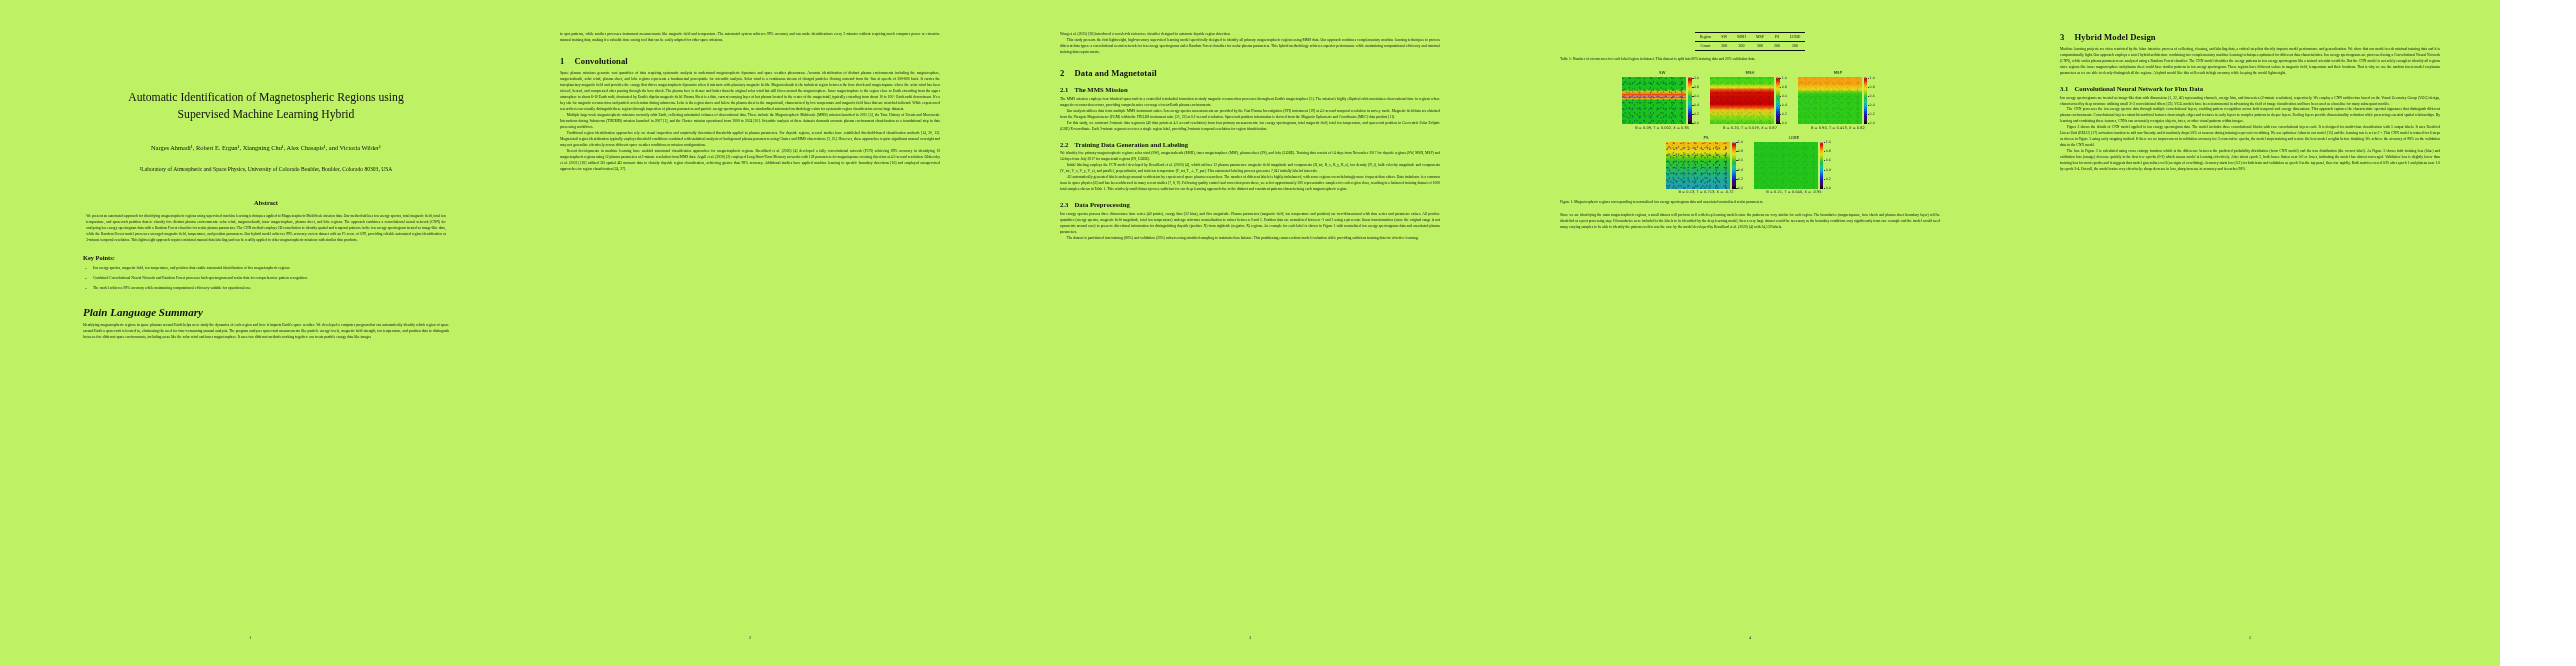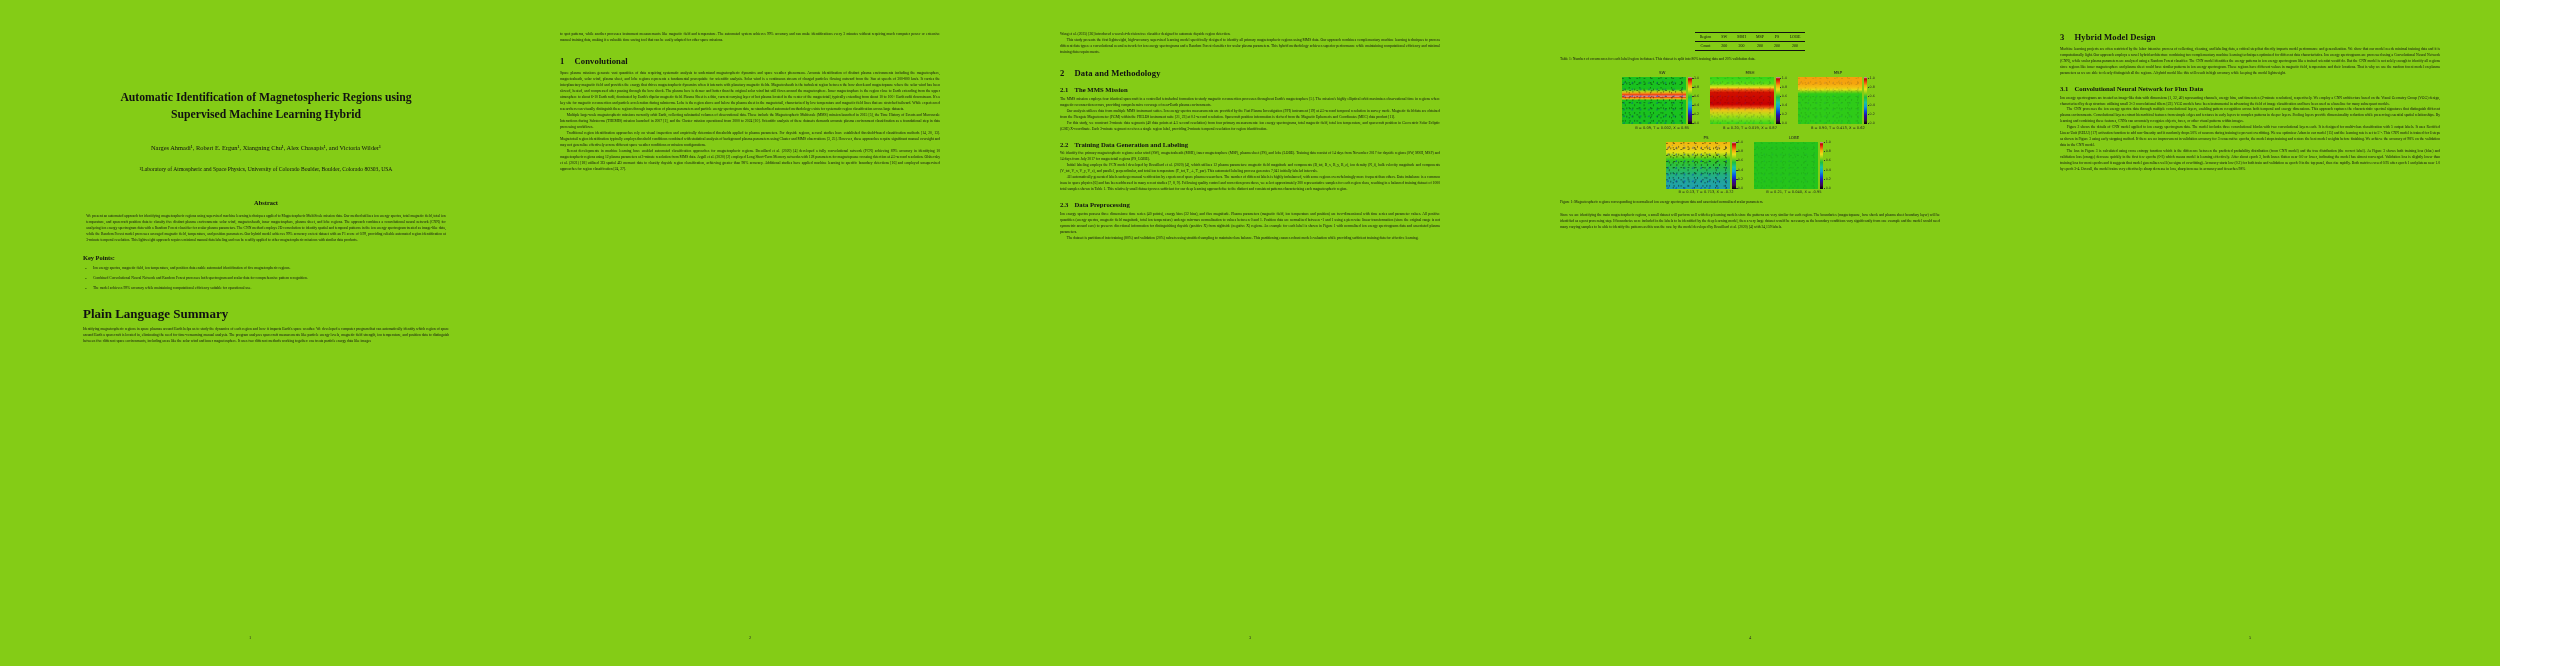--- a/index.html
+++ b/index.html
@@ -2,35 +2,35 @@
 <html style="font-size:9px"><head>
 <meta charset="utf-8">
 <style>
   html,body{margin:0;padding:0;background:#ffffff;}
   body{width:2576px;height:667px;font-family:"Liberation Serif",serif;color:#111;overflow:hidden;}
   .viewer{position:relative;width:2576px;height:667px;background:#ffffff;display:flex;align-items:flex-start;}
 
   .arxiv-stamp{position:absolute;left:2.2px;top:0;width:22px;height:667px;display:flex;align-items:center;justify-content:center;}
   .arxiv-stamp span{writing-mode:vertical-rl;transform:rotate(180deg);font-family:"Liberation Serif",serif;font-size:11px;color:#7a7a7a;letter-spacing:0.2px;white-space:nowrap;}
 
-  .page{position:relative;background:#84cc16;width:500px;height:667px;flex:0 0 500px;box-sizing:border-box;
+  .page{position:relative;background:#bef264;width:500px;height:667px;flex:0 0 500px;box-sizing:border-box;
         padding:32px 60px 22px 60px;}
   .page.p1{padding-left:83px;padding-right:51px;}
   .page-num{position:absolute;bottom:27px;left:0;right:0;text-align:center;font-size:4.4px;color:#222;}
 
-  .doc-title{text-align:center;font-size:11.7px;line-height:1.42;font-weight:700;margin:58px 3.3px 0 3.3px;}
+  .doc-title{text-align:center;font-size:11.7px;line-height:1.42;font-weight:400;margin:58px 3.3px 0 3.3px;}
   .authors{text-align:center;font-size:6.4px;margin-top:20px;line-height:1.5;}
   .affil{text-align:center;font-size:5.6px;margin-top:12.2px;line-height:1.55;padding:0 6.7px;}
 
   .sec-abstract{text-align:center;font-size:6.4px;font-weight:bold;margin-top:25.6px;}
   .h1{font-size:8.6px;font-weight:bold;margin:12.2px 0 5px 0;letter-spacing:0.1px;}
   .h1 .num{display:inline-block;min-width:14.5px;}
   .h2{font-size:6.7px;font-weight:bold;margin:8.3px 0 3.3px 0;}
   .h2 .num{display:inline-block;min-width:14.5px;}
-  .hplain{font-size:13px;font-weight:bold;margin:13.3px 0 5px 0;}
+  .hplain{font-size:11px;font-weight:bold;margin:13.3px 0 5px 0;font-style:italic;}
   .kp-title{font-size:6.4px;font-weight:bold;margin:11px 0 4.4px 0;}
 
   p.body{font-size:3.7px;line-height:1.62;text-align:justify;margin:0 0 0 0;hyphens:auto;-webkit-hyphens:auto;}
   p.body+p.body{text-indent:6.7px;}
   p.body.noind{text-indent:0;}
   .abstract-body{font-size:3.7px;line-height:1.64;text-align:justify;margin-top:6.7px;padding:0 3.3px;}
   ul.kp{margin:0;padding-left:7.8px;list-style:none;}
   ul.kp li{font-size:3.7px;line-height:1.62;text-align:justify;margin-bottom:4.4px;position:relative;padding-left:2.2px;}
   ul.kp li:before{content:"\2022";position:absolute;left:-5.6px;top:0;font-size:3.9px;}
 
@@ -104,21 +104,21 @@
     <p class="body">Multiple large-scale magnetospheric missions currently orbit Earth, collecting substantial volumes of observational data. These include the Magnetospheric Multiscale (MMS) mission launched in 2015 [5], the Time History of Events and Macroscale Interactions during Substorms (THEMIS) mission launched in 2007 [1], and the Cluster mission operational from 2000 to 2024 [10]. Scientific analysis of these datasets demands accurate plasma environment classification as a foundational step in data processing workflows.</p>
     <p class="body">Traditional region identification approaches rely on visual inspection and empirically determined thresholds applied to plasma parameters. For dayside regions, several studies have established threshold-based classification methods [14, 20, 13]. Magnetotail region identification typically employs threshold conditions combined with statistical analysis of background plasma parameters using Cluster and MMS observations [3, 25]. However, these approaches require significant manual oversight and may not generalize effectively across different space weather conditions or mission configurations.</p>
     <p class="body">Recent developments in machine learning have enabled automated classification approaches for magnetospheric regions. Breuillard et al. (2020) [4] developed a fully convolutional network (FCN) achieving 89% accuracy in identifying 10 magnetospheric regions using 12 plasma parameters at 3-minute resolution from MMS data. Argall et al. (2020) [2] employed Long Short-Term Memory networks with 128 parameters for magnetopause crossing detection at 4.5-second resolution. Olshevsky et al. (2021) [18] utilized 3D spatial 4D moment data to classify dayside region classification, achieving greater than 98% accuracy. Additional studies have applied machine learning to specific boundary detections [16] and employed unsupervised approaches for region classification [24, 27].</p>
     <div class="page-num">2</div>
   </div>
 
   <div class="page">
     <p class="body noind">Wang et al. (2025) [26] introduced a wavelet-decision tree classifier designed to automate dayside region detection.</p>
     <p class="body">This study presents the first lightweight, high-accuracy supervised learning model specifically designed to identify all primary magnetospheric regions using MMS data. Our approach combines complementary machine learning techniques to process different data types: a convolutional neural network for ion energy spectrograms and a Random Forest classifier for scalar plasma parameters. This hybrid methodology achieves superior performance while maintaining computational efficiency and minimal training data requirements.</p>
     <div class="h1">
-      <span class="num">2</span><span>Data and Methodology</span>
+      <span class="num">2</span><span>Data and Magnetotail</span>
     </div>
     <div class="h2">
       <span class="num">2.1</span><span>The MMS Mission</span>
     </div>
     <p class="body noind">The MMS mission employs four identical spacecraft in a controlled tetrahedral formation to study magnetic reconnection processes throughout Earth's magnetosphere [5]. The mission's highly elliptical orbit maximizes observational time in regions where magnetic reconnection occurs, providing comprehensive coverage of near-Earth plasma environments.</p>
     <p class="body">Our analysis utilizes data from multiple MMS instrument suites. Ion energy spectra measurements are provided by the Fast Plasma Investigation (FPI) instrument [19] at 4.5-second temporal resolution in survey mode. Magnetic field data are obtained from the Fluxgate Magnetometer (FGM) within the FIELDS instrument suite [21, 23] at 0.1-second resolution. Spacecraft position information is derived from the Magnetic Ephemeris and Coordinates (MEC) data product [11].</p>
     <p class="body">For this study, we construct 3-minute data segments (40 data points at 4.5 second resolution) from four primary measurements: ion energy spectrograms, total magnetic field, total ion temperature, and spacecraft position in Geocentric Solar Ecliptic (GSE) X-coordinate. Each 3-minute segment receives a single region label, providing 3-minute temporal resolution for region identification.</p>
     <div class="h2">
       <span class="num">2.2</span><span>Training Data Generation and Labeling</span>
     </div>

